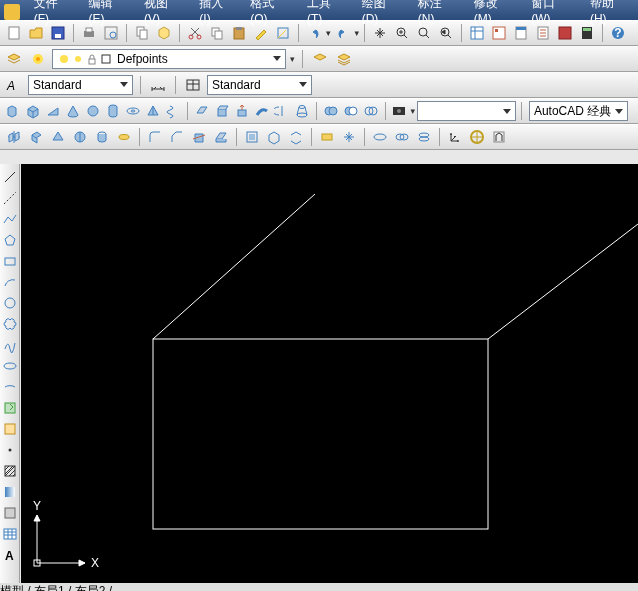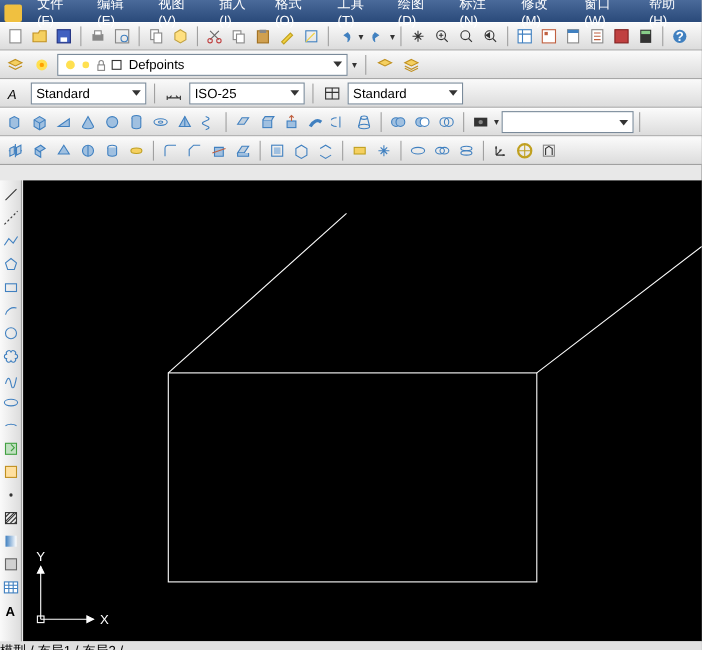--- a/index.html
+++ b/index.html
@@ -201,21 +201,21 @@
         <path d="M8 3l6 3-6 3-6-3z" fill="#f5d060" stroke="#c09020"></path>
         <path d="M2 9l6 3 6-3" fill="none" stroke="#c09020"></path>
       </svg>
     </div>
   <div class="tbtn">
       <svg width="16" height="16">
         <circle cx="8" cy="8" r="5" fill="#ffe050"></circle>
         <circle cx="8" cy="8" r="2" fill="#ffa000"></circle>
       </svg>
     </div>
-  <div class="dropdown" style="width:264px">
+  <div class="dropdown" style="width:234px">
     <svg width="14" height="14">
         <circle cx="7" cy="7" r="4" fill="#ffe050"></circle>
       </svg>
     <svg width="14" height="14">
         <circle cx="7" cy="7" r="3" fill="#ffe050"></circle>
       </svg>
     <svg width="14" height="14">
         <rect x="4" y="7" width="6" height="5" fill="none" stroke="#888"></rect>
         <path d="M5 7V5a2 2 0 0 1 4 0v2" fill="none" stroke="#888"></path>
       </svg>
@@ -248,23 +248,20 @@
     </div>
   <div class="dropdown" style="width:105px">
       <span style="flex:1">Standard</span>
     </div>
   <div class="sep"></div>
   <div class="tbtn">
       <svg width="16" height="16">
         <path d="M2 12h12M2 10v4M14 10v4M4 12l2-2M12 12l-2-2" stroke="#333" fill="none"></path>
       </svg>
     </div>
-  <div class="dropdown" style="width:105px">
-      <span style="flex:1">ISO-25</span>
-    </div>
   <div class="sep"></div>
   <div class="tbtn">
       <svg width="16" height="16">
         <rect x="2" y="3" width="12" height="10" fill="none" stroke="#333"></rect>
         <path d="M2 7h12M8 3v10" stroke="#333"></path>
       </svg>
     </div>
   <div class="dropdown" style="width:105px">
       <span style="flex:1">Standard</span>
     </div>
@@ -380,20 +377,23 @@
         <rect x="2" y="4" width="12" height="8" fill="#333"></rect>
         <circle cx="8" cy="8" r="2" fill="#888"></circle>
       </svg>
     </div>
   <span style="font-size:9px;color:#333">▾</span>
   <div class="dropdown" style="width:120px">
       <span style="flex:1"></span>
     </div>
   <div class="sep"></div>
   <span style="flex:1"></span>
+  <div class="dropdown" style="width:120px;margin-right:6px">
+      <span style="flex:1">AutoCAD 经典</span>
+    </div>
 </div>
 
 <div class="toolbar">
   <div class="tbtn">
       <svg width="16" height="16">
         <path d="M8 2v12M2 8h12" stroke="#4080c0"></path>
         <path d="M3 6l4-2v7l-4 2zM9 5l4-2v7l-4 2z" fill="#c0d0e0" stroke="#4080c0"></path>
       </svg>
     </div>
   <div class="tbtn">

